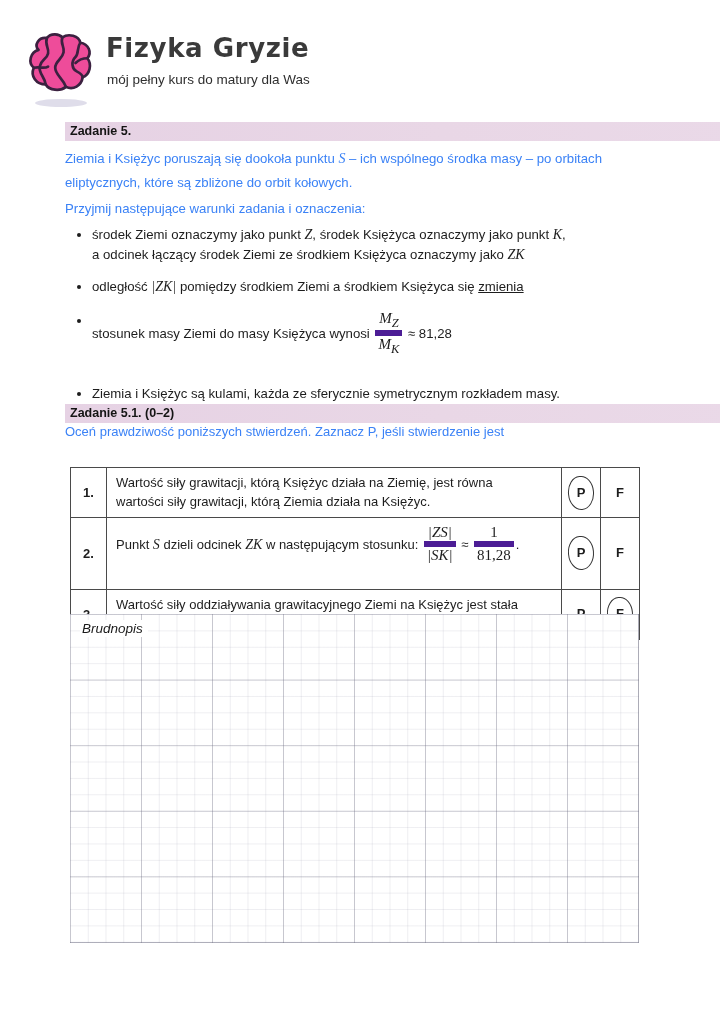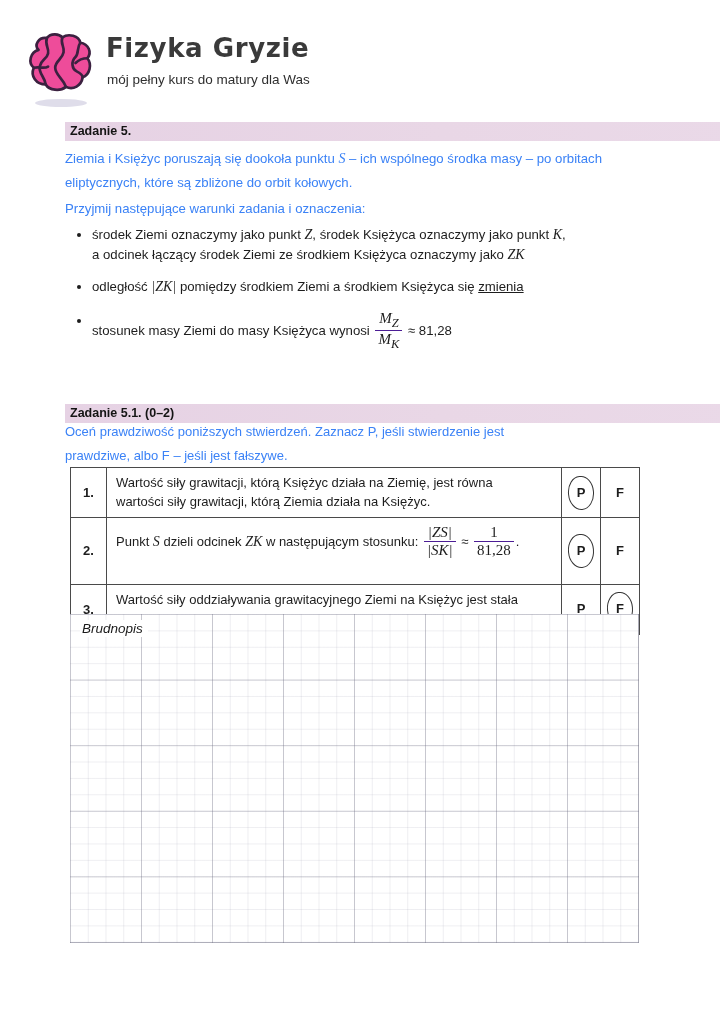--- a/index.html
+++ b/index.html
@@ -110,21 +110,21 @@
     text-align: center;
     font-family: "Liberation Serif", serif;
     font-style: italic;
     font-size: 15px;
     line-height: 1.15;
     margin: 0 2px;
     position: relative;
     top: -1px;
   }
   .frac .num { display: block; padding: 0 3px; }
-  .frac .den { display: block; padding: 0 3px; border-top: 1px solid #4c1d95; }
+  .frac .den { display: block; padding: 0 3px; border-top: 6px solid #4c1d95; }
   .frac.up { font-style: normal; }
 
   
   #tf-table {
     position: absolute;
     left: 70px; top: 467px;
     width: 570px;
     border-collapse: collapse;
     table-layout: fixed;
   }
@@ -248,29 +248,31 @@
 
   <li style="margin-bottom:26px;">
     stosunek masy Ziemi do masy Księżyca wynosi
     <span class="frac">
       <span class="num">M<sub>Z</sub></span>
       <span class="den">M<sub>K</sub></span>
     </span>
     ≈ 81,28
   </li>
 
+  <li>
+    Ziemia i Księżyc są kulami, każda ze sferycznie symetrycznym rozkładem masy.
+  </li>
 </ul>
 
 <div class="band" style="top:396px;margin-top:8px;">
   <span class="band-label">Zadanie 5.1. (0–2)</span>
 </div>
 
 <div class="para" style="left:65px; top:420px; width:600px; font-weight:normal; font-size:13px;">
   <span>Oceń prawdziwość poniższych stwierdzeń. Zaznacz P, jeśli stwierdzenie jest</span><br>
-  <span>prawdziwe, albo F – jeśli jest fałszywe.</span>
 </div>
 
 <table id="tf-table">
   <tbody>
     <tr>
       <td class="c-num">1.</td>
       <td class="c-txt">
         <span>Wartość siły grawitacji, którą Księżyc działa na Ziemię, jest równa</span><br>
         <span>wartości siły grawitacji, którą Ziemia działa na Księżyc.</span>
       </td>

